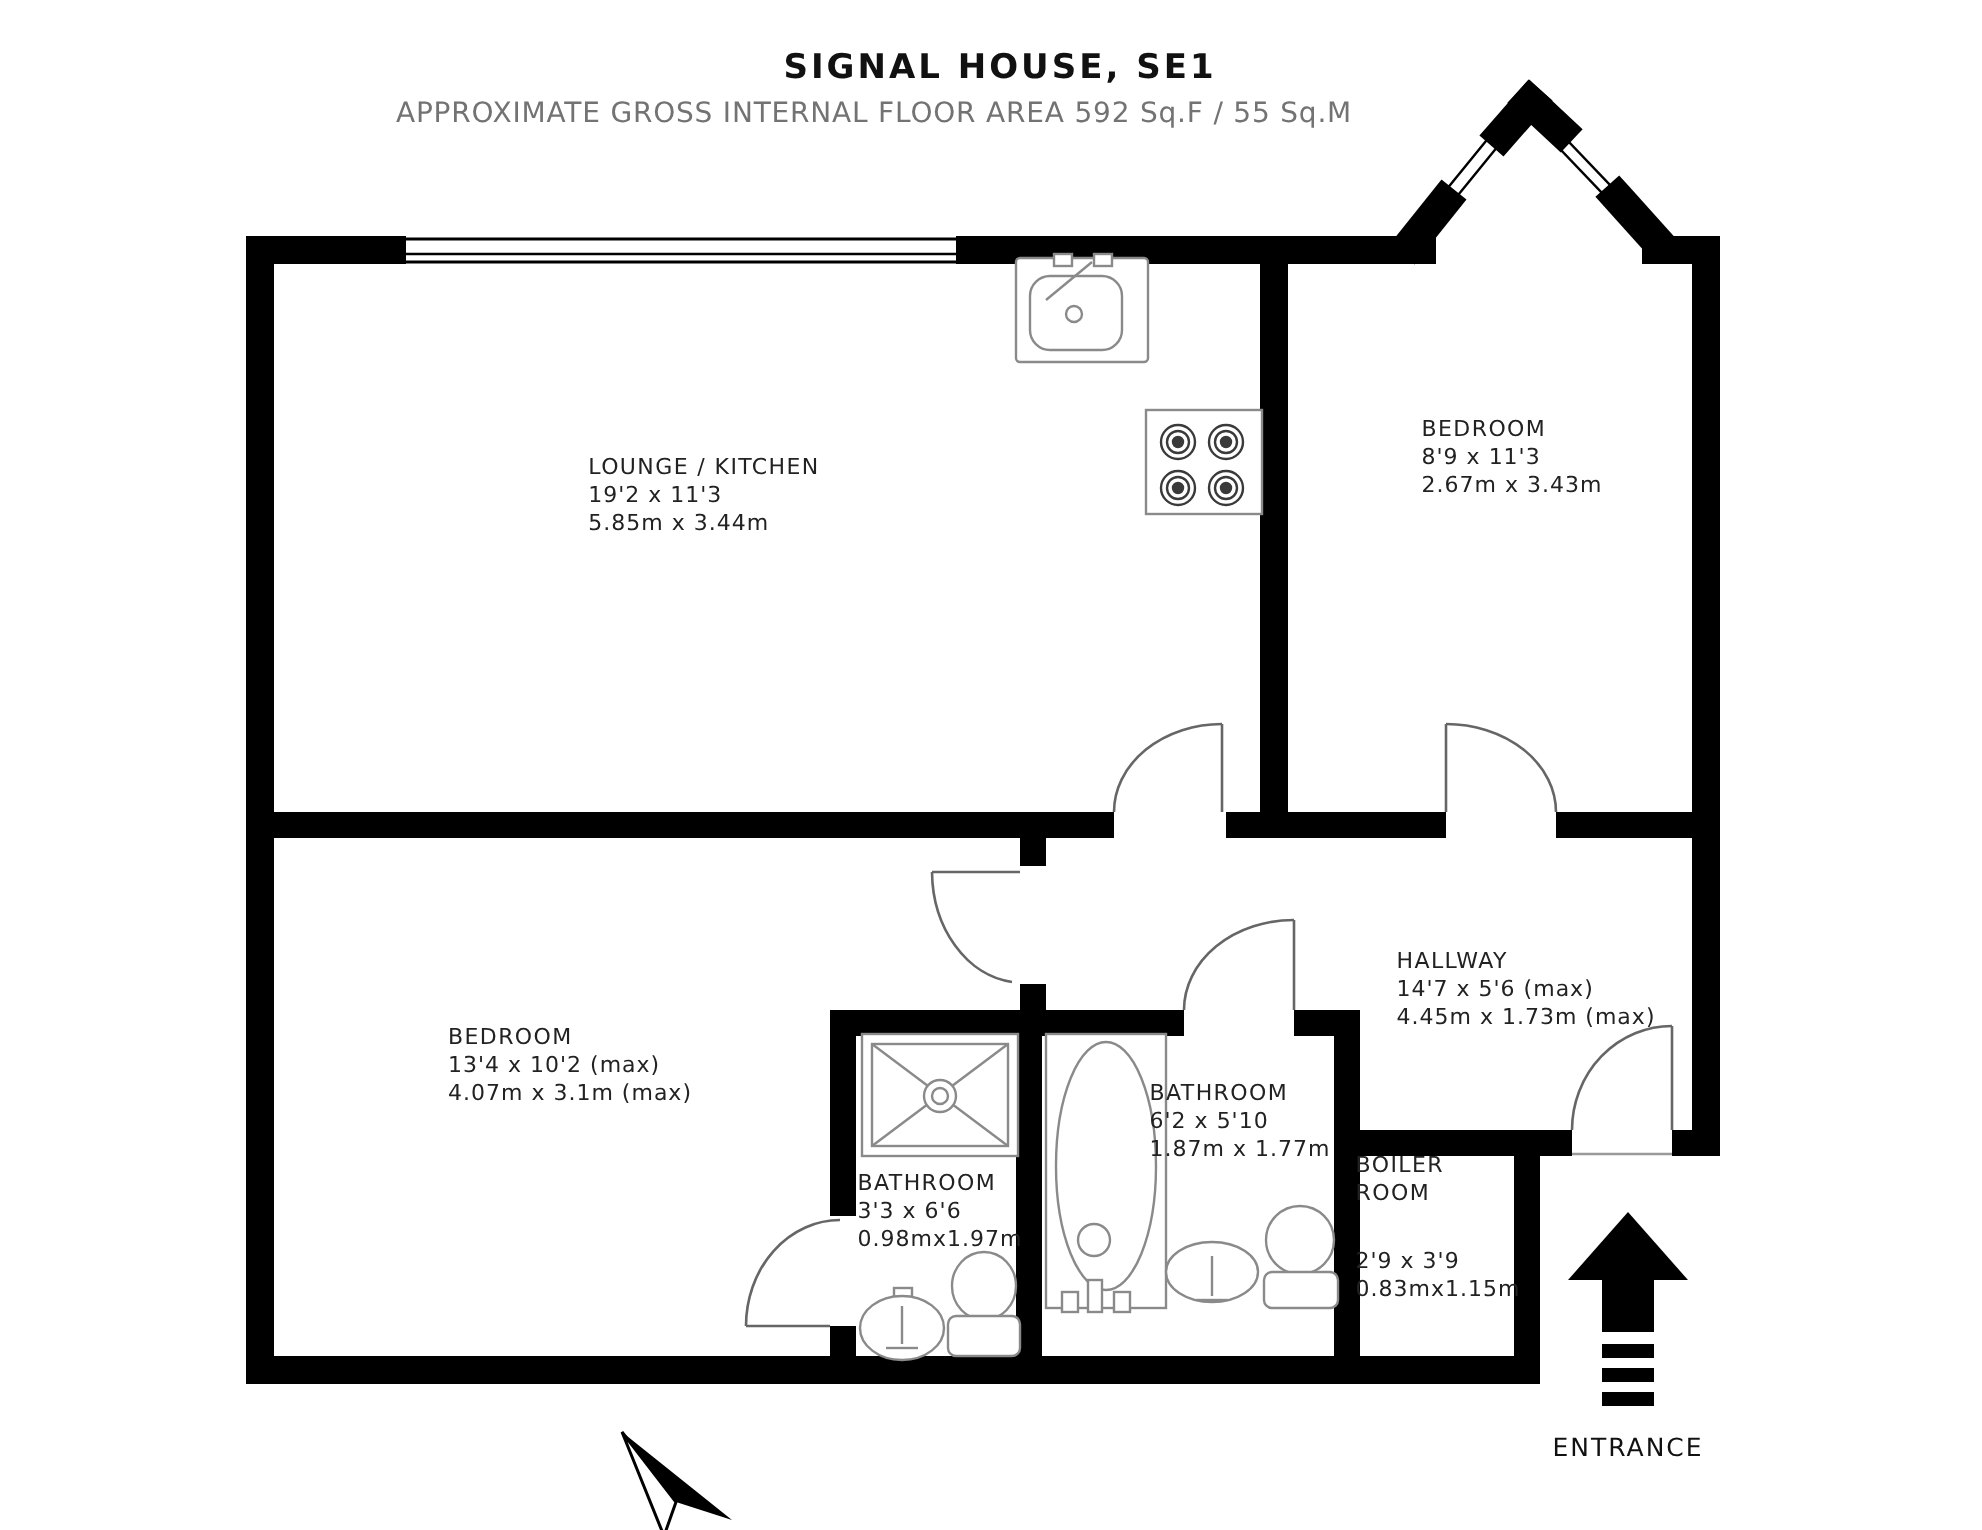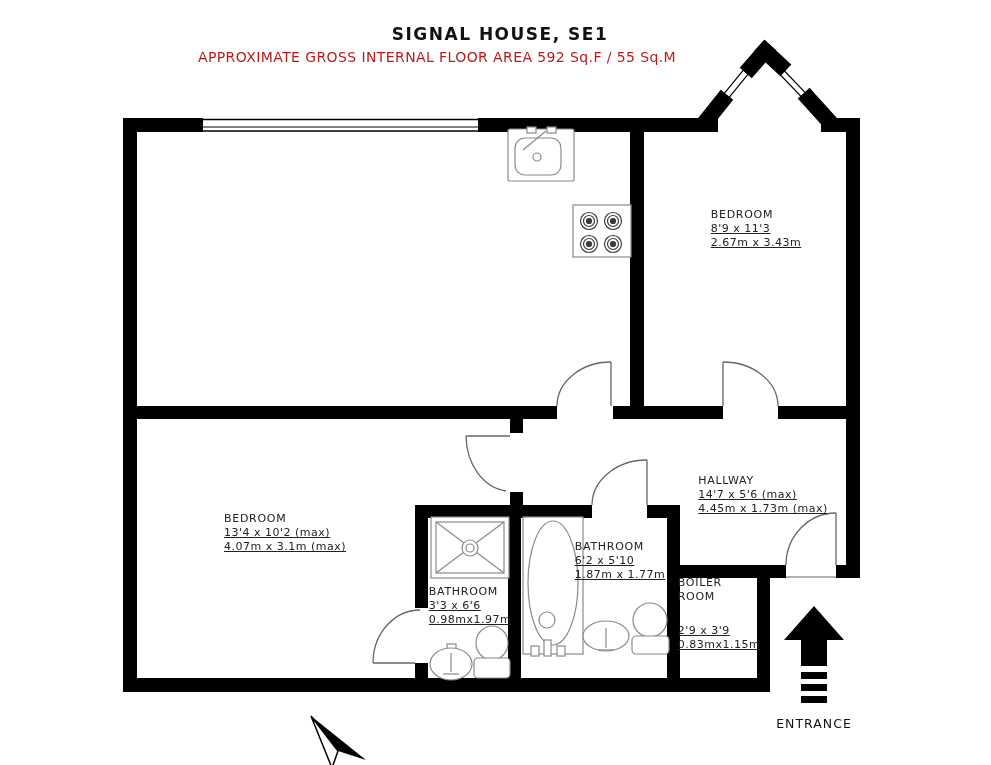--- a/index.html
+++ b/index.html
@@ -2,24 +2,24 @@
 <html><head>
 <meta charset="utf-8">
 <style>
   html,body{margin:0;padding:0;background:#ffffff;}
   #stage{position:relative;width:991px;height:765px;background:#ffffff;overflow:hidden;
          font-family:"DejaVu Sans","Liberation Sans",sans-serif;color:#1a1a1a;}
   #plan-svg{position:absolute;left:0;top:0;}
   .title{position:absolute;top:24px;left:500px;transform:translateX(-50%);
          font-size:17px;font-weight:bold;letter-spacing:1.5px;white-space:nowrap;color:#111;}
   .subtitle{position:absolute;top:49px;left:437px;transform:translateX(-50%);
-         font-size:14px;letter-spacing:0.4px;white-space:nowrap;color:#b91c1c;}
+         font-size:14px;letter-spacing:0.4px;white-space:nowrap;color:#737373;}
   .room-label{position:absolute;transform:translateX(-50%);text-align:left;
          font-size:11px;line-height:14px;letter-spacing:0.7px;color:#222;white-space:nowrap;}
-  .room-label .dim{letter-spacing:0.5px;text-decoration:underline;}
+  .room-label .dim{letter-spacing:0.5px;}
   .gap-above{margin-top:20px;}
   .entrance-label{position:absolute;top:716px;left:814px;transform:translateX(-50%);
          font-size:12.5px;letter-spacing:1px;color:#111;white-space:nowrap;}
 </style>
 </head>
 <body>
 
 <div id="stage">
 
   <svg id="plan-svg" width="991" height="765" viewBox="0 0 991 765">
@@ -173,20 +173,25 @@
 
     <g>
       <polygon points="311,716 366,760 338,751" fill="#000000"></polygon>
       <polygon points="311,716 338,751 332,768" fill="#ffffff" stroke="#000000" stroke-width="1.5"></polygon>
     </g>
   </svg>
 
   <div class="title">SIGNAL HOUSE, SE1</div>
   <div class="subtitle">APPROXIMATE GROSS INTERNAL FLOOR AREA 592 Sq.F / 55 Sq.M</div>
 
+  <div class="room-label" style="left:352px;top:227px;">
+    <div>LOUNGE / KITCHEN</div>
+    <div class="dim">19'2 x 11'3</div>
+    <div class="dim">5.85m x 3.44m</div>
+  </div>
 
   <div class="room-label" style="left:756px;top:208px;">
     <div>BEDROOM</div>
     <div class="dim">8'9 x 11'3</div>
     <div class="dim">2.67m x 3.43m</div>
   </div>
 
   <div class="room-label" style="left:285px;top:512px;">
     <div>BEDROOM</div>
     <div class="dim">13'4 x 10'2 (max)</div>

